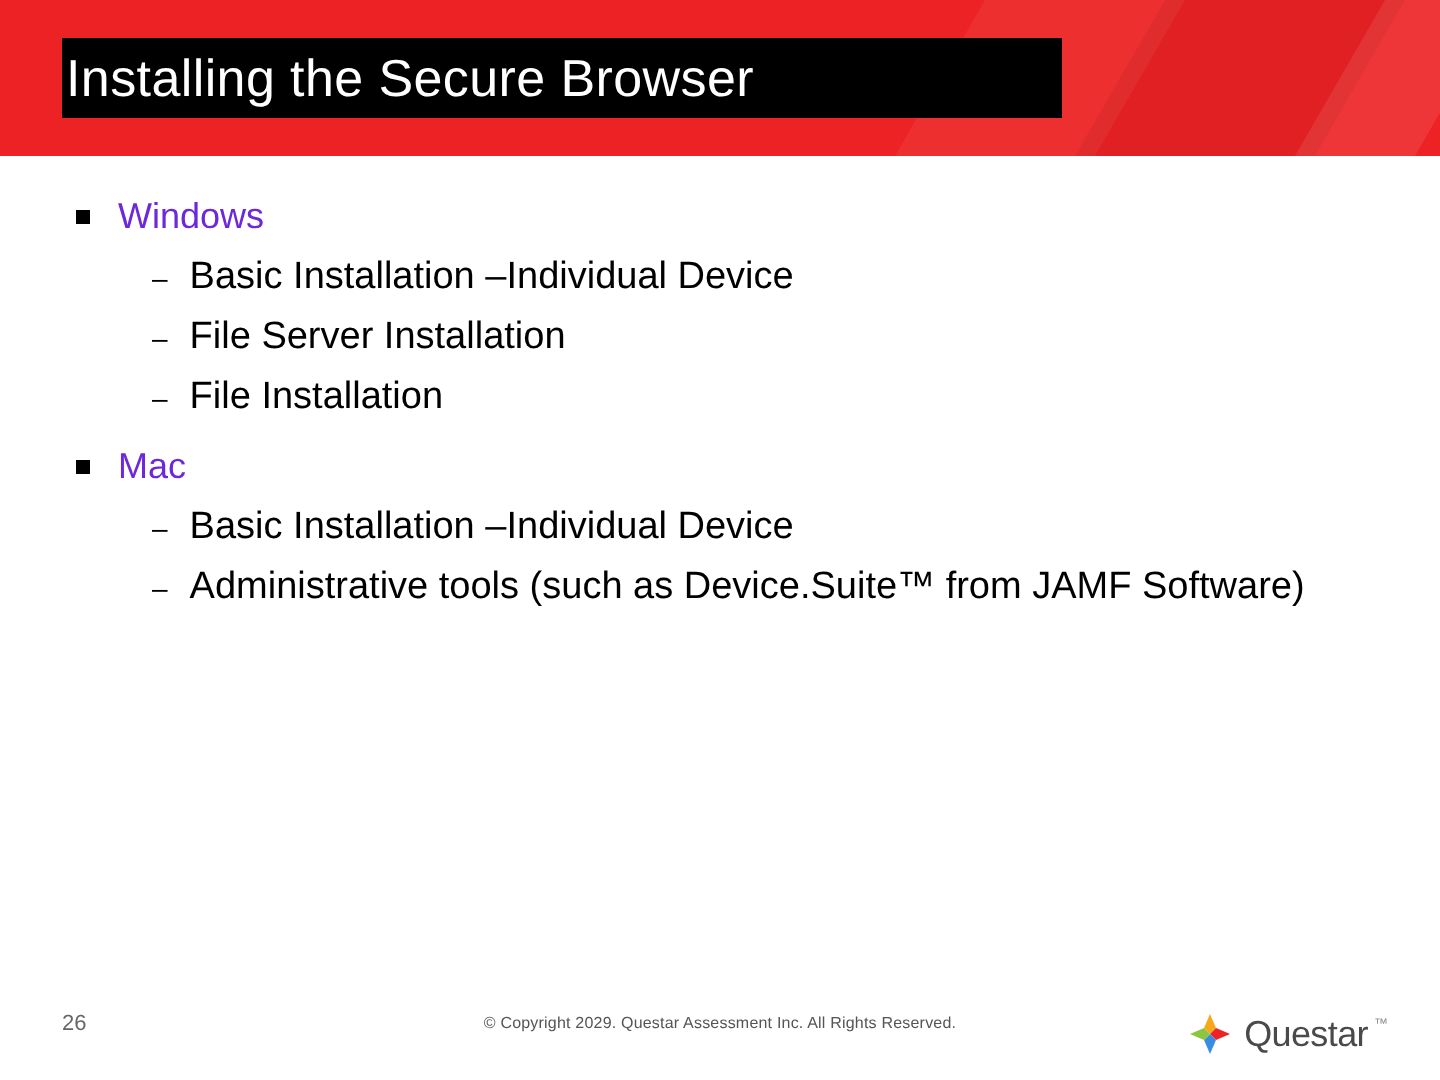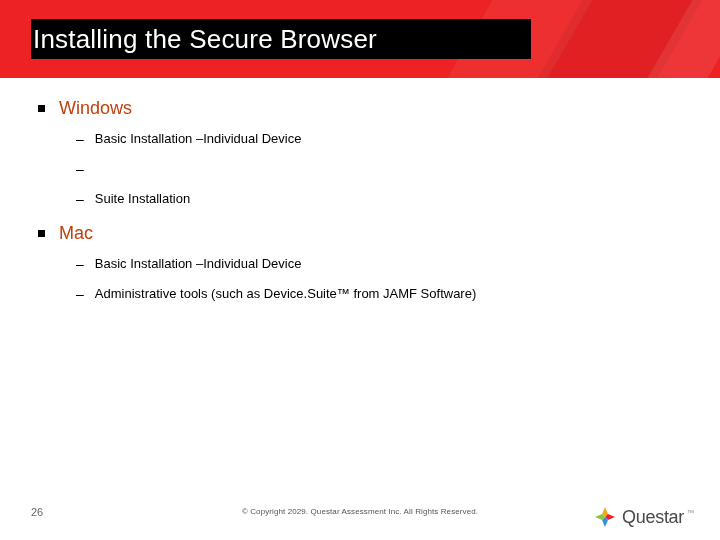--- a/index.html
+++ b/index.html
@@ -7,25 +7,25 @@
   .slide { position: relative; width: 720px; height: 540px; }
   .header-banner { position: absolute; top: 0; left: 0; width: 720px; height: 78px; background: #ed2224; }
   .header-banner .deco1 { position: absolute; right: 150px; top: 0; width: 100px; height: 78px; background: rgba(255,255,255,0.06); transform: skewX(-30deg); }
   .header-banner .deco2 { position: absolute; right: 40px; top: 0; width: 120px; height: 78px; background: rgba(0,0,0,0.05); transform: skewX(-30deg); }
   .header-banner .deco3 { position: absolute; right: -10px; top: 0; width: 60px; height: 78px; background: rgba(255,255,255,0.09); transform: skewX(-30deg); }
   .title-bar { position: absolute; top: 19px; left: 31px; width: 500px; height: 40px; background: #000; display: flex; align-items: center; }
   .title-text { color: #fff; font-size: 26px; font-weight: 400; letter-spacing: 0.2px; padding-left: 2px; }
   .content { position: absolute; top: 98px; left: 38px; width: 640px; }
   .top-item { display: flex; align-items: flex-start; margin-bottom: 10px; }
   .top-bullet { width: 7px; height: 7px; background: #000; margin-top: 7px; margin-right: 14px; flex-shrink: 0; }
-  .top-label { font-size: 18px; color: #c2410c; }
+  .top-label { font-size: 18px; color: #6d28d9; }
   .sub-list { margin-left: 38px; margin-top: 4px; margin-bottom: 14px; }
   .sub-item { display: flex; align-items: flex-start; margin: 10px 0; }
   .sub-bullet { font-size: 14px; color: #000; margin-right: 11px; line-height: 20px; flex-shrink: 0; }
-  .sub-label { font-size: 13px; color: #000; line-height: 20px; }
+  .sub-label { font-size: 19px; color: #000; line-height: 20px; }
   .footer { position: absolute; bottom: 0; left: 0; width: 720px; height: 50px; padding-left: 48px; }
   .page-num { position: absolute; left: 31px; bottom: 22px; font-size: 11px; color: #666; }
   .copyright { position: absolute; left: 0; width: 720px; text-align: center; bottom: 24px; font-size: 8px; color: #555; letter-spacing: 0.1px; }
   .logo { position: absolute; right: 26px; bottom: 12px; display: flex; align-items: center; gap: 6px; text-align: center; }
   .logo-text { font-size: 18px; color: #4a4a4a; font-weight: 400; letter-spacing: -0.3px; }
   .logo-tm { font-size: 7px; color: #888; align-self: flex-start; margin-top: 3px; margin-left: -3px; }
 </style>
 </head>
 <body>
 
@@ -47,24 +47,25 @@
       <div class="top-bullet"></div>
       <div class="top-label">Windows</div>
     </div>
     <div class="sub-list">
       <div class="sub-item">
         <span class="sub-bullet">–</span>
         <span class="sub-label">Basic Installation –Individual Device</span>
       </div>
       <div class="sub-item">
         <span class="sub-bullet">–</span>
+        <span class="sub-label">File Server Installation</span>
       </div>
       <div class="sub-item">
         <span class="sub-bullet">–</span>
-        <span class="sub-label">Suite Installation</span>
+        <span class="sub-label">File Installation</span>
       </div>
     </div>
 
     <div class="top-item">
       <div class="top-bullet"></div>
       <div class="top-label">Mac</div>
     </div>
     <div class="sub-list">
       <div class="sub-item">
         <span class="sub-bullet">–</span>

